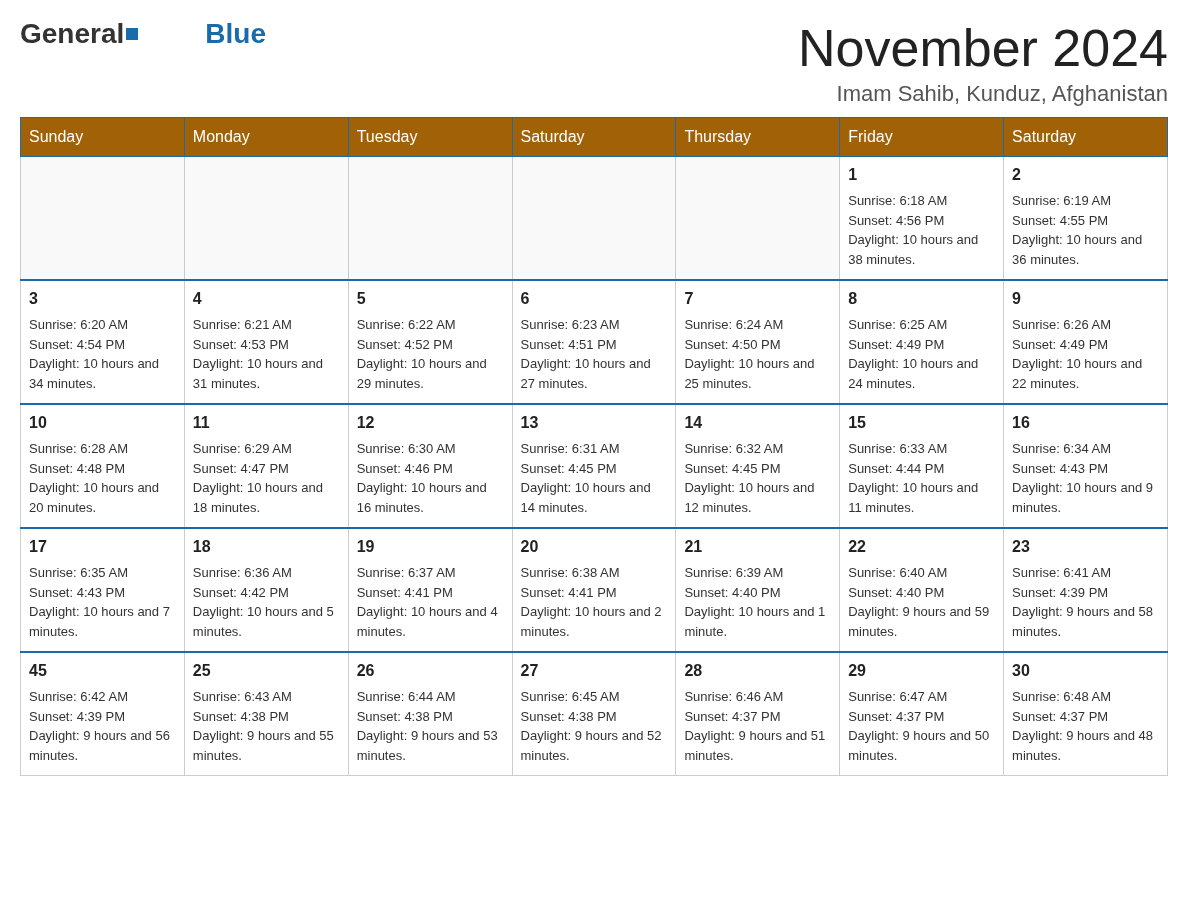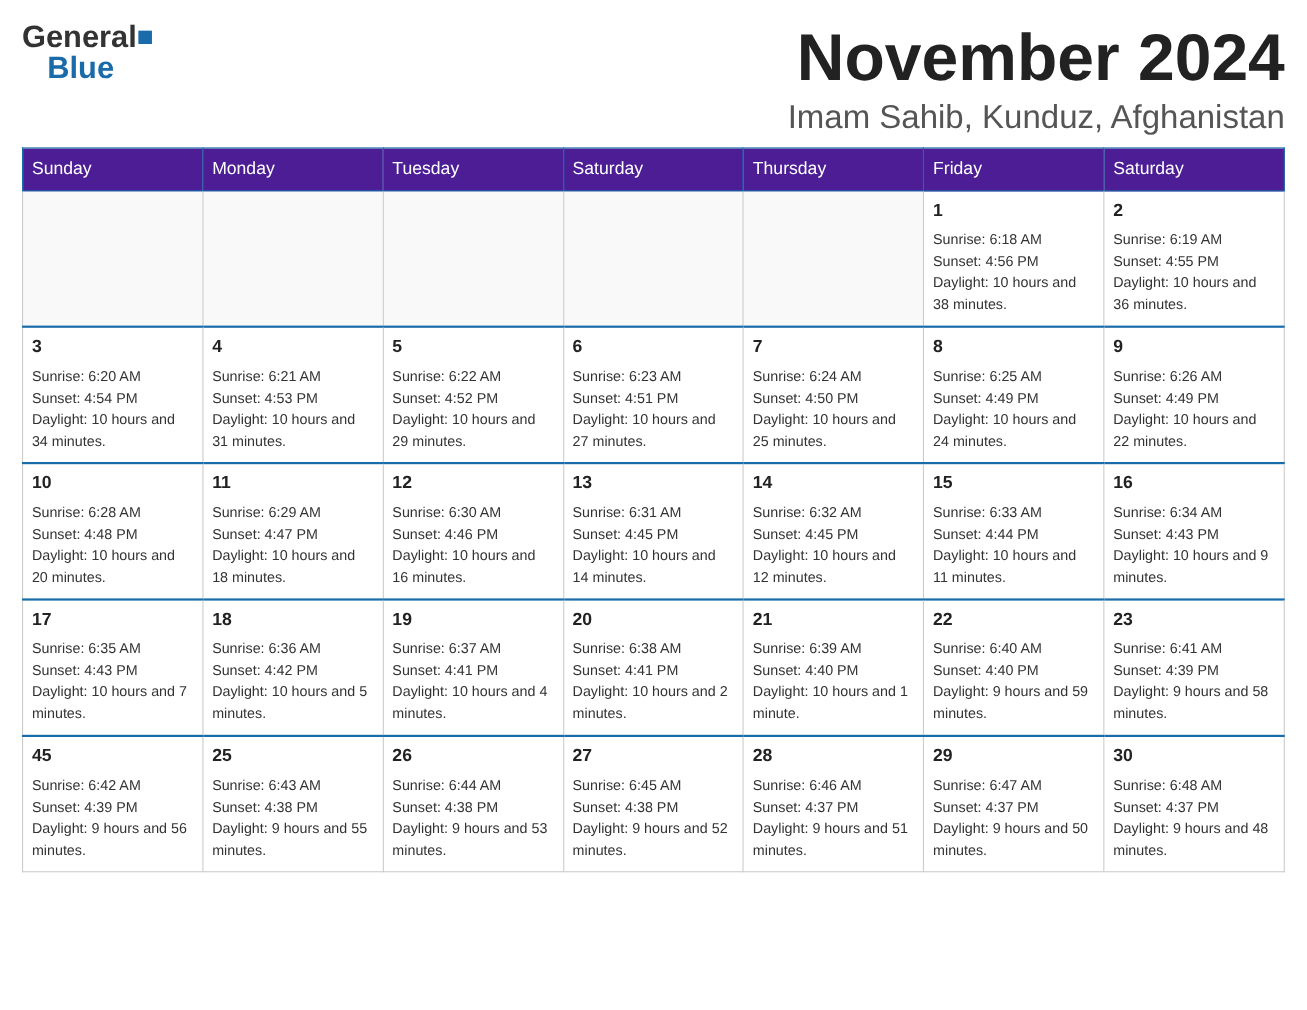--- a/index.html
+++ b/index.html
@@ -10,22 +10,22 @@
       color: #333;
     }
     .header {
       display: flex;
       justify-content: space-between;
       align-items: flex-start;
       margin-bottom: 10px;
     }
     .logo {
       display: flex;
-      flex-direction: column;
       align-items: flex-start;
+      gap: 44px;
     }
     .logo-general {
       font-size: 28px;
       font-weight: bold;
       color: #333;
       line-height: 1;
     }
     .logo-blue {
       font-size: 28px;
       font-weight: bold;
@@ -45,37 +45,37 @@
       vertical-align: middle;
     }
     .logo-row {
       display: flex;
       align-items: center;
     }
     .title-area {
       text-align: right;
     }
     .month-year {
-      font-size: 60px;
-      font-weight: bold;
+      font-size: 52px;
+      font-weight: normal;
       color: #222;
       line-height: 1.1;
     }
     .location {
-      font-size: 30px;
+      font-size: 22px;
       color: #555;
       margin-top: 4px;
     }
     .calendar {
       width: 100%;
       border-collapse: collapse;
       margin-top: 10px;
     }
     .calendar th {
-      background-color: #4c1d95;
+      background-color: #a16207;
       color: #fff;
       padding: 10px 8px;
       font-size: 16px;
       font-weight: normal;
       text-align: left;
       border: 1px solid #1a6baa;
     }
     .calendar td {
       width: 14.28%;
       vertical-align: top;

